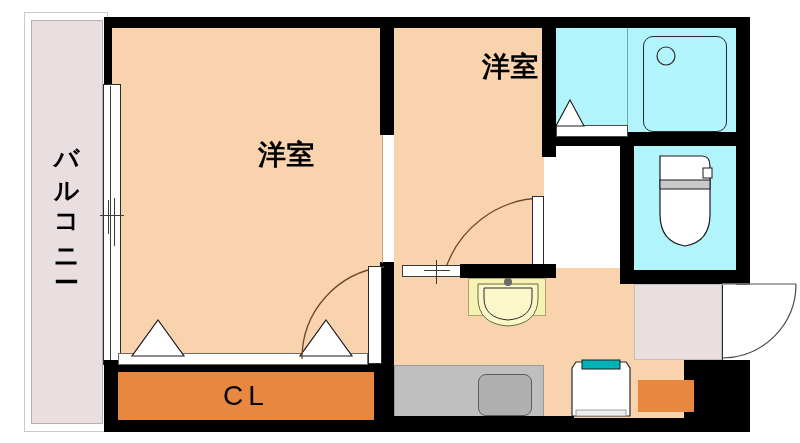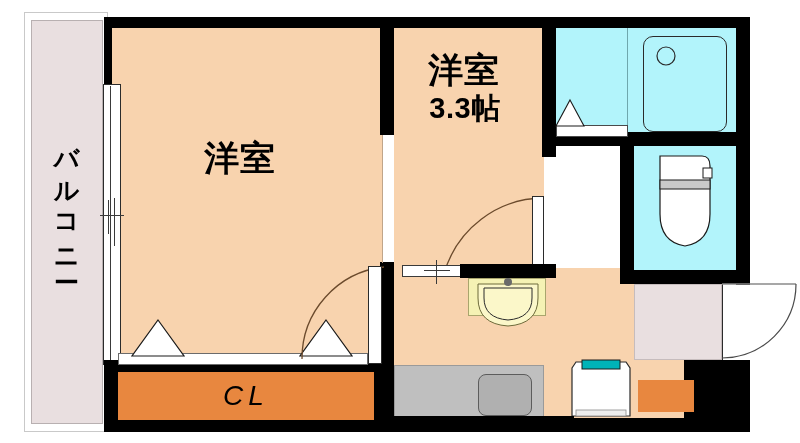--- a/index.html
+++ b/index.html
@@ -30,21 +30,21 @@
 
   
   .label {
     color: #000000;
     font-weight: 600;
     letter-spacing: 0.02em;
     line-height: 1.05;
     text-align: center;
     white-space: pre;
   }
-  .label-room { font-size: 35px; }
+  .label-room { font-size: 28px; text-align: right; }
   .label-tatami { font-size: 29px; }
   .label-cl { font-size: 28px; font-weight: 500; letter-spacing: 5px; }
   .label-balcony {
     font-size: 25px;
     writing-mode: vertical-rl;
     text-orientation: upright;
     letter-spacing: 6px;
     font-weight: 600;
   }
 
@@ -76,36 +76,35 @@
   <div class="abs label label-room" style="left:165px; top:140px; width:150px;">洋室</div>
 
   <div class="abs white" style="left:103px; top:84px; width:18px; height:281px; border:1px solid #2b2b2b;"></div>
   <div class="abs vline" style="left:110px; top:86px; height:277px;"></div>
   <div class="abs vline" style="left:114px; top:198px; height:48px;"></div>
   <div class="abs hline" style="left:100px; top:215px; width:24px;"></div>
   <div class="abs vline" style="left:108px; top:200px; height:34px;"></div>
 
   <div class="abs room" style="left:394px; top:28px; width:150px; height:240px;"></div>
   <div class="abs label label-room" style="left:389px; top:52px; width:150px;">洋室</div>
-  <div class="abs label label-tatami" style="left:385px; top:93px; width:160px;">3.3帖</div>
 
   <div class="abs wall" style="left:380px; top:17px; width:14px; height:118px;"></div>
 
   <div class="abs wall" style="left:380px; top:262px; width:14px; height:106px;"></div>
 
   <div class="abs wall" style="left:368px; top:360px; width:26px; height:72px;"></div>
 
   <div class="abs vline" style="left:382px; top:135px; height:128px; background:#c0a58a;"></div>
 
   <div class="abs room" style="left:394px; top:268px; width:290px; height:150px;"></div>
   <div class="abs room" style="left:544px; top:268px; width:140px; height:100px;"></div>
 
   <div class="abs wall" style="left:104px; top:360px; width:284px; height:72px;"></div>
   <div class="abs closet" style="left:118px; top:372px; width:256px; height:48px;"></div>
-  <div class="abs label label-cl" style="left:118px; top:381px; width:256px;font-style:italic;">CL</div>
+  <div class="abs label label-cl" style="left:118px; top:381px; width:256px;">CL</div>
 
   <div class="abs white" style="left:118px; top:353px; width:250px; height:12px; border:1px solid #6b6b6b;"></div>
   <svg class="abs" style="left:118px; top:318px; width:252px; height:40px;" viewBox="0 0 252 40">
     <polygon points="40,2 66,38 14,38" fill="#ffffff" stroke="#1a1a1a" stroke-width="1.2"></polygon>
     <polygon points="208,2 234,38 182,38" fill="#ffffff" stroke="#1a1a1a" stroke-width="1.2"></polygon>
   </svg>
 
   <svg class="abs" style="left:300px; top:265px; width:86px; height:96px;" viewBox="0 0 86 96">
     <path d="M2,94 A92,92 0 0 1 84,2" fill="none" stroke="#6b4a2c" stroke-width="1.3"></path>
   </svg>

